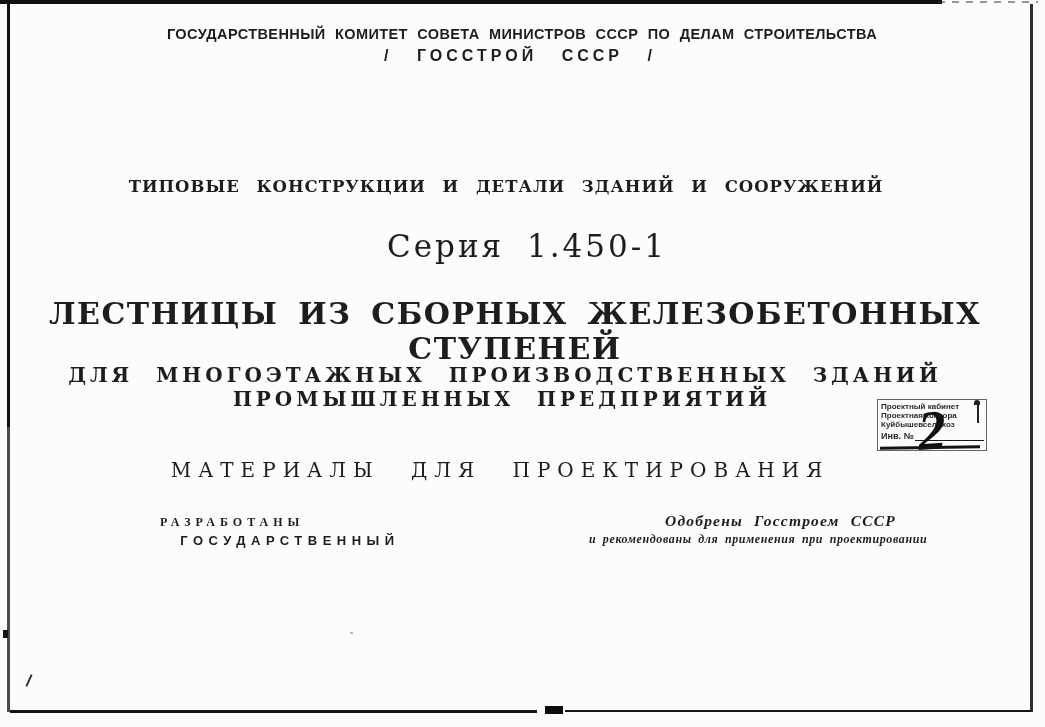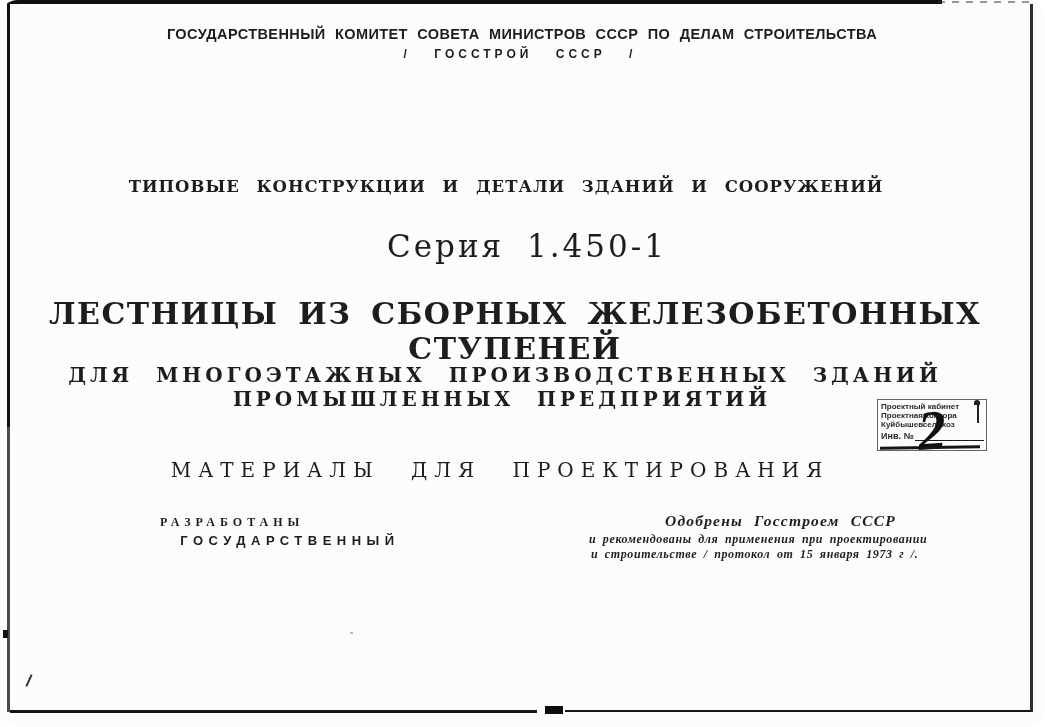--- a/index.html
+++ b/index.html
@@ -3,41 +3,40 @@
 <meta charset="utf-8">
 <style>
   html,body { margin:0; padding:0; background:#ffffff; }
   .doc-page {
     position:relative;
     width:1045px; height:727px;
     background:#fcfcfa;
     overflow:hidden;
     font-family:"DejaVu Serif", serif;
     color:#1d1d1d;
-    border-radius:18px;
   }
   .abs { position:absolute; }
   .ctr { left:0; width:1040px; text-align:center; }
 
   
   .border-top    { left:0;   top:0;   width:942px;  height:4px;  background:#111; }
   .border-top-fade { left:938px; top:1px; width:100px; height:2px;
                      background:repeating-linear-gradient(90deg,#333 0 7px,transparent 7px 14px); opacity:.5; }
   .border-left   { left:7px; top:0;   width:3px;  height:712px;
                    background:linear-gradient(#111 0 60%, rgba(17,17,17,.75) 60% 100%); }
   .border-right  { left:1030px; top:4px; width:3px; height:708px; background:#181818; opacity:.9; }
   .border-bottom-a { left:10px;  top:710px; width:527px; height:3px; background:#161616; }
   .border-bottom-b { left:565px; top:710px; width:466px; height:2px; background:#161616; }
   .bottom-blob   { left:545px; top:706px; width:18px; height:8px; background:#0c0c0c; }
 
   
   .committee { top:26px;  font-family:"Liberation Sans", sans-serif; font-weight:bold;
                font-size:14.5px; letter-spacing:.4px; word-spacing:5px; transform:translateX(2px); }
   .gosstroy  { top:47px;  font-family:"Liberation Sans", sans-serif; font-weight:bold;
-               font-size:12px; letter-spacing:4px; word-spacing:16px; }
+               font-size:16px; letter-spacing:4px; word-spacing:16px; }
 
   
   .category  { top:177px; font-weight:bold; font-size:16.5px; letter-spacing:1px;
                word-spacing:10px; transform:translateX(-14px); }
   .series-designation { top:228px; font-size:31px; letter-spacing:3px; word-spacing:10px;
                transform:translateX(7px); }
 
   
   .title1 { top:296px; font-weight:bold; font-size:30px; letter-spacing:1.5px;
             word-spacing:8px;  transform:translateX(-5px); }
@@ -137,21 +136,20 @@
   <div class="abs stamp-number">2</div>
   <div class="abs stamp-underline"></div>
   <div class="abs stamp-pin"></div>
   <div class="abs stamp-pin-head"></div>
 
   <div class="abs dev1">РАЗРАБОТАНЫ</div>
   <div class="abs dev2">ГОСУДАРСТВЕННЫЙ</div>
 
   <div class="abs appr appr2">и рекомендованы для применения при проектировании</div>
   <div class="abs appr appr1">Одобрены Госстроем СССР</div>
-  <div class="abs appr appr3">и строительстве / протокол от 15 января 1973 г /.</div>
 
   <div class="abs footer-num doc-number">12451</div>
   <div class="abs footer-num sheet-number">2</div>
 
   <div class="abs artifact-a"></div>
   <div class="abs artifact-b"></div>
   <div class="abs artifact-c"></div>
 
 </div>
 

